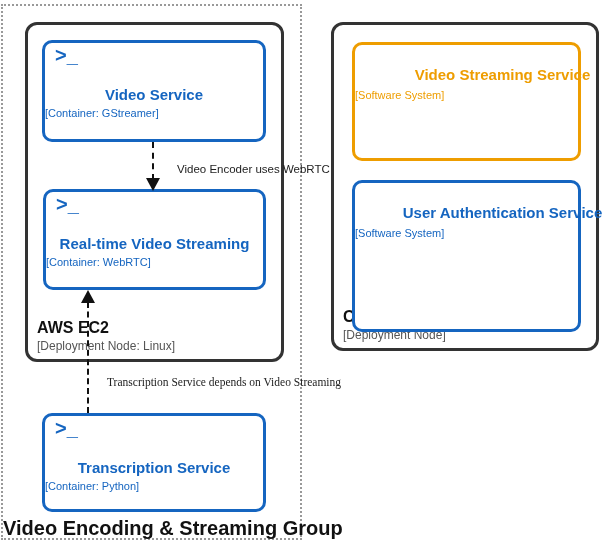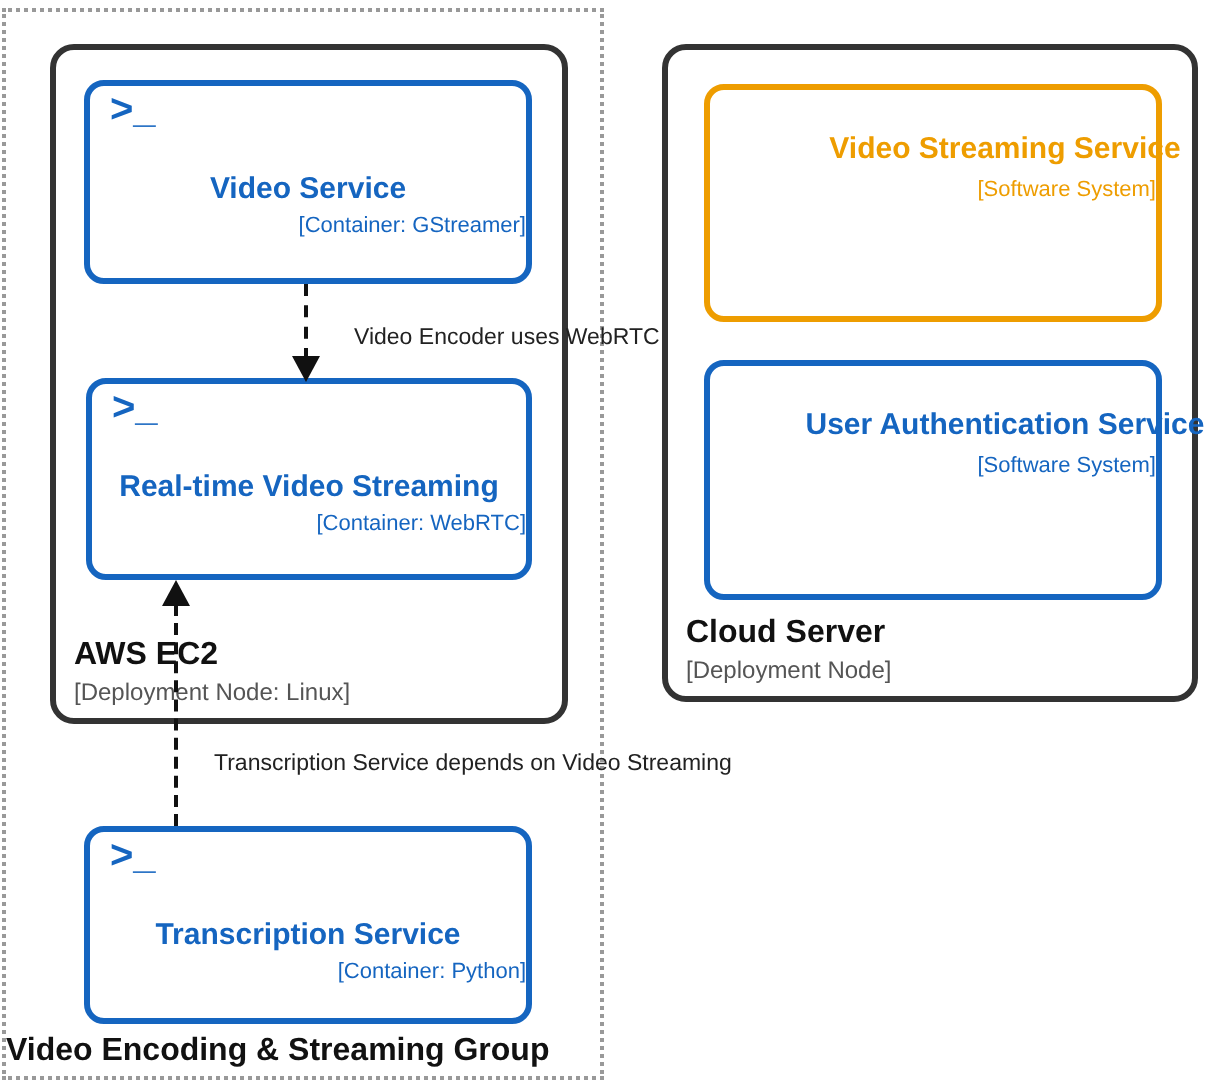--- a/index.html
+++ b/index.html
@@ -18,21 +18,21 @@
   .abs { position: absolute; box-sizing: border-box; }
 
   
   .group-boundary {
     left: 1px; top: 4px; width: 301px; height: 536px;
     border: 2px dotted #999999;
     background: transparent;
   }
   .group-label {
     left: 3px; top: 517px;
-    font-size: 16px; font-weight: 700; color: #111111;
+    font-size: 20px; font-weight: 700; color: #111111;
     white-space: nowrap;
   }
 
   
   .deploy-node {
     border: 3px solid #333333;
     border-radius: 12px;
     background: #ffffff;
   }
   .node-aws   { left: 25px;  top: 22px; width: 259px; height: 340px; }
@@ -58,31 +58,31 @@
     font-size: 20px; font-weight: 700; color: #1565C0;
     letter-spacing: 0px; line-height: 22px;
   }
   .elem .elem-title {
     position: absolute; left: 0; width: 100%;
     text-align: center; font-size: 15px; font-weight: 700;
     white-space: nowrap;
   }
   .elem .elem-meta {
     position: absolute; left: 0; width: 100%;
-    text-align: right; font-size: 11px;
+    text-align: left; font-size: 11px;
     white-space: nowrap;
   }
   .elem.blue .elem-title, .elem.blue .elem-meta { color: #1565C0; }
   .elem.orange .elem-title, .elem.orange .elem-meta { color: #EE9D00; }
 
   .box-encoder       { left: 42px;  top: 40px;  width: 224px; height: 102px; }
   .box-realtime      { left: 43px;  top: 189px; width: 223px; height: 101px; }
   .box-transcription { left: 42px;  top: 413px; width: 224px; height: 99px; }
   .box-streaming     { left: 352px; top: 42px;  width: 229px; height: 119px; }
-  .box-auth          { left: 352px; top: 180px; width: 229px; height: 120px; padding-left: 42px; }
+  .box-auth          { left: 352px; top: 180px; width: 229px; height: 152px; padding-left: 42px; }
 
   .with-icon .elem-title { top: 43px; }
   .with-icon .elem-meta  { top: 64px; }
   .no-icon .elem-title   { top: 21px; margin-left: 36px; }
   .no-icon .elem-meta    { top: 44px; }
 
   
   .rel-line {
     width: 0;
     border-left: 2px dashed #111111;
@@ -103,21 +103,21 @@
     border-left: 7px solid transparent;
     border-right: 7px solid transparent;
     border-bottom: 13px solid #111111;
   }
   .rel-label {
     font-size: 11.5px; color: #222222; white-space: nowrap;
     background: transparent;
     text-align: right;
   }
   .rel-label-1 { left: 177px; top: 163px; }
-  .rel-label-2 { left: 107px; top: 376px; }
+  .rel-label-2 { left: 107px; top: 376px; font-family: Liberation Serif, serif; }
 </style>
 </head>
 <body>
 
 <div class="canvas">
 
   <div class="abs group-boundary"></div>
 
   <div class="abs deploy-node node-aws">
     <div class="node-label-block">

